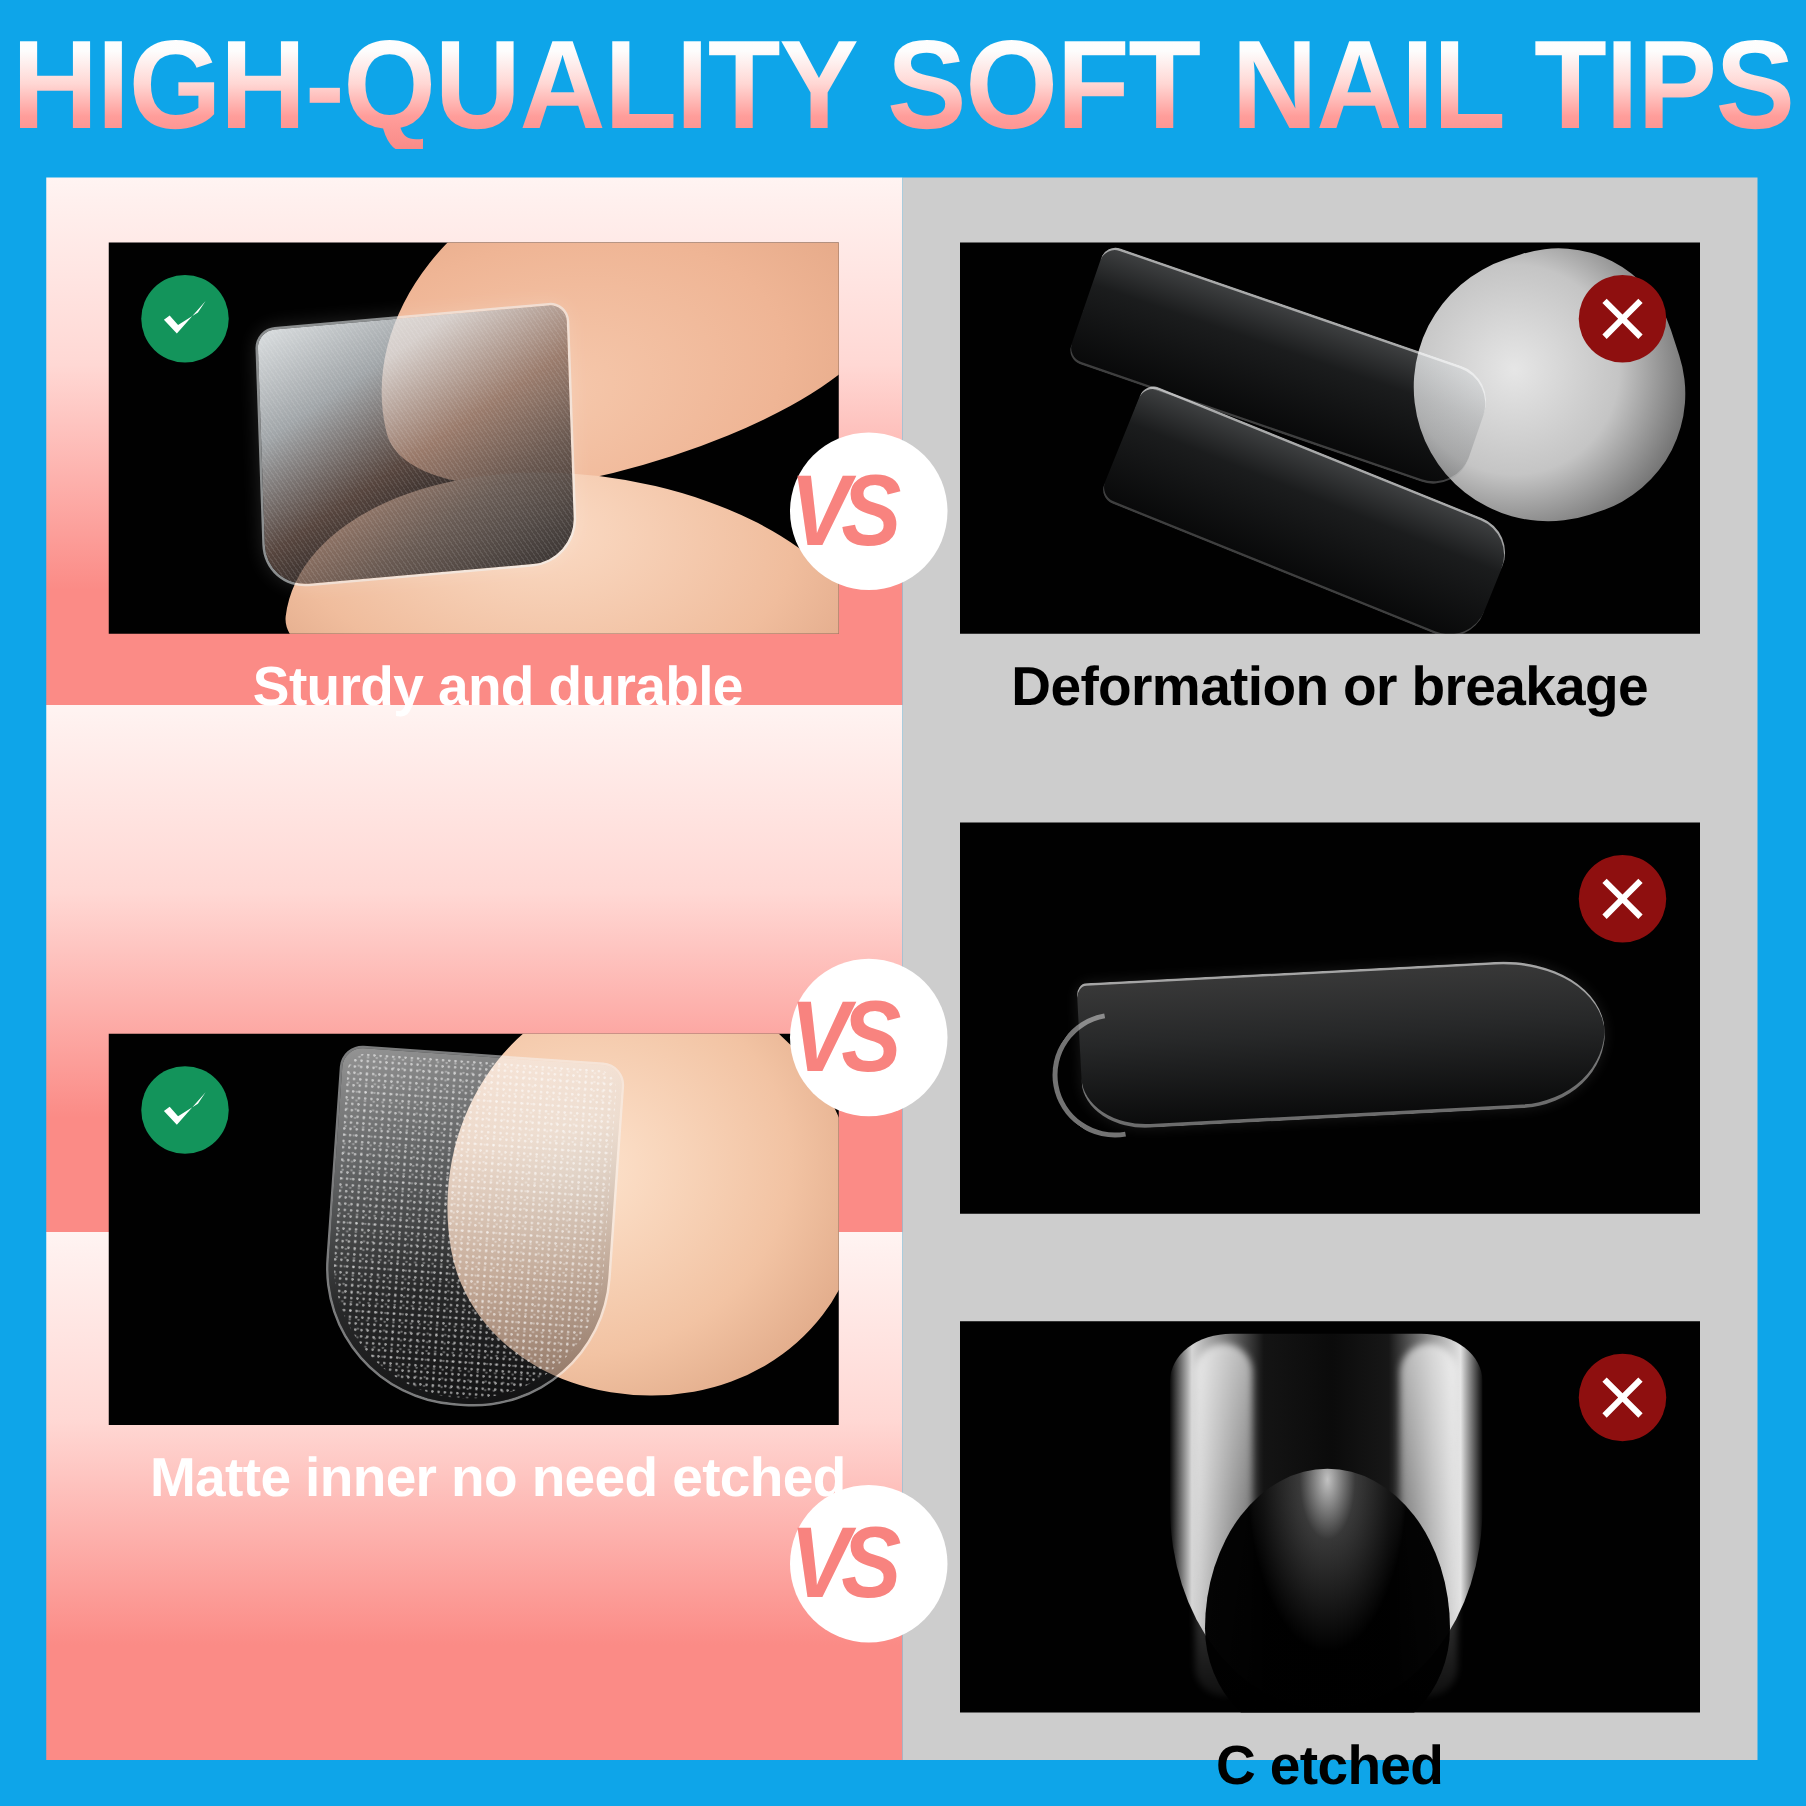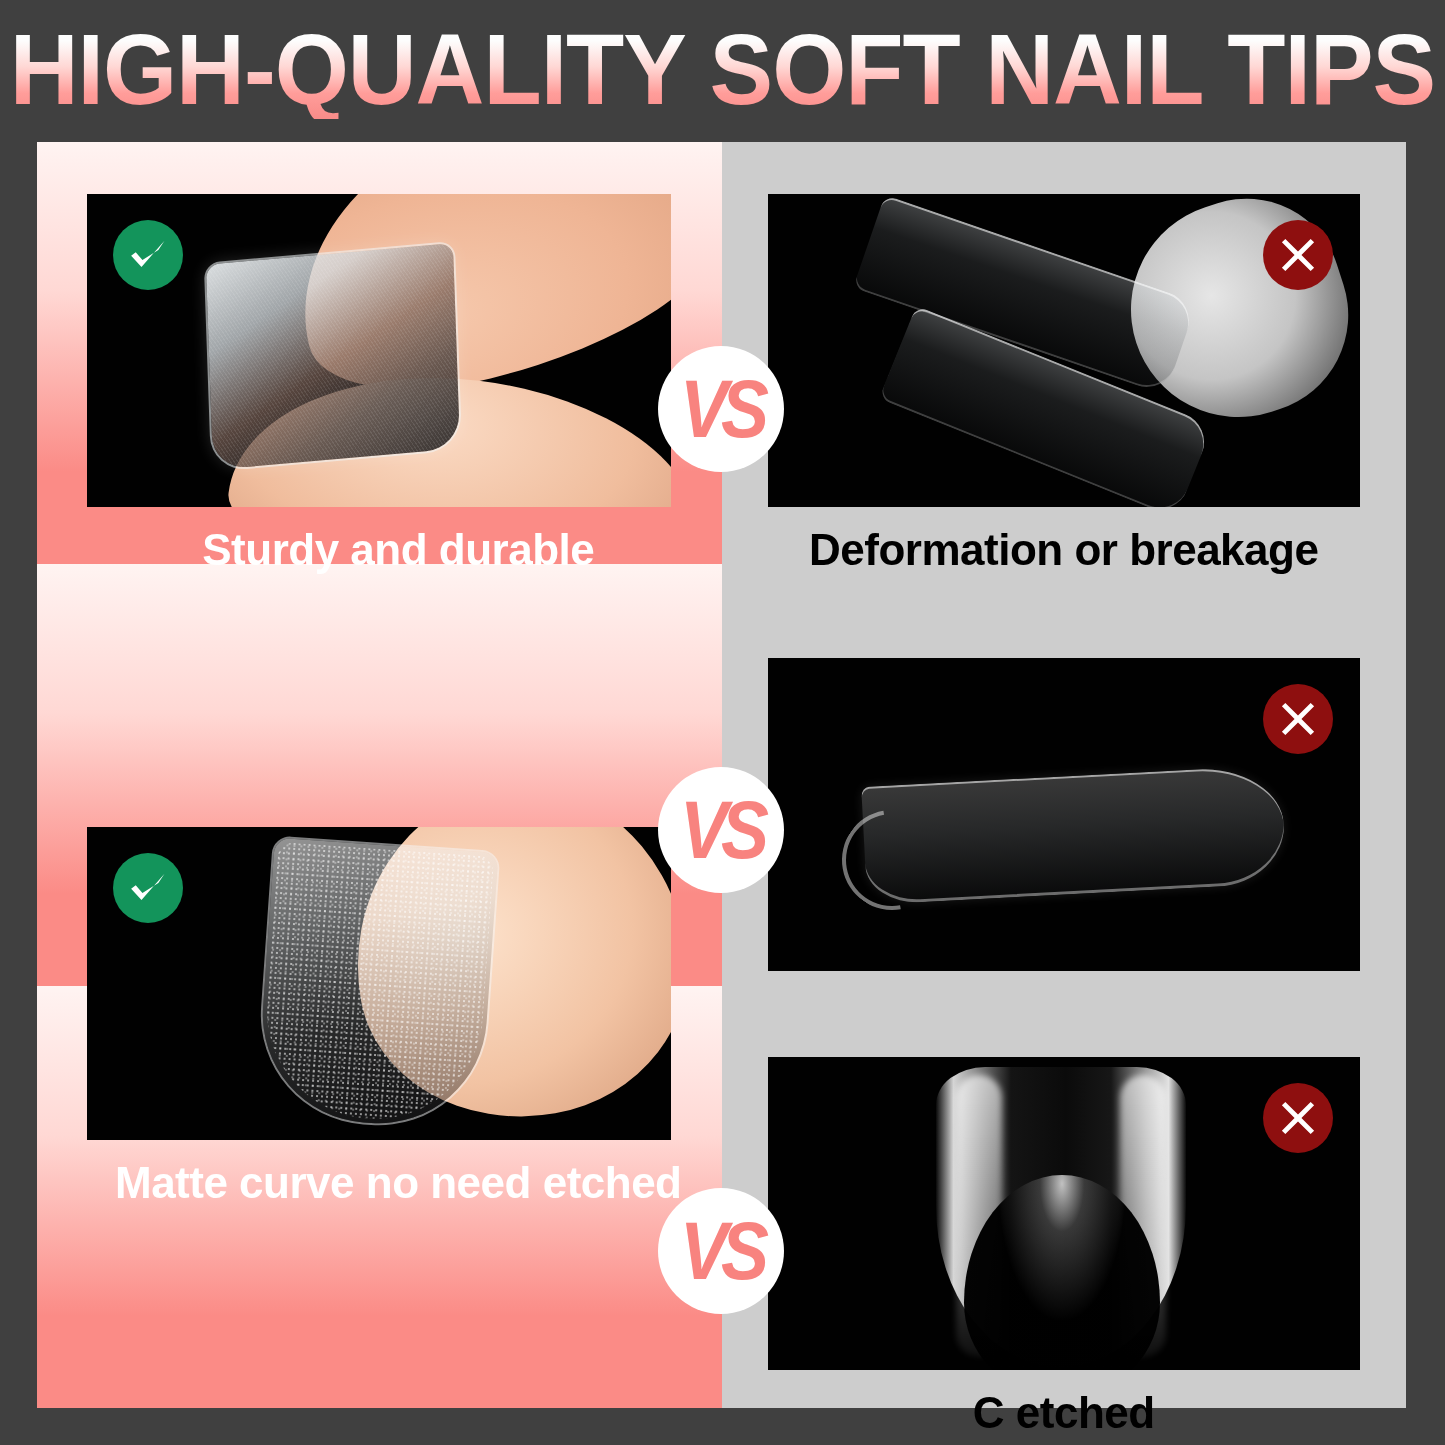--- a/index.html
+++ b/index.html
@@ -11,21 +11,21 @@
     width: 1445px;
     height: 1445px;
     font-family: "Liberation Sans", sans-serif;
     overflow: hidden;
   }
 
   #poster {
     position: relative;
     width: 1445px;
     height: 1445px;
-    background: #404040;
+    background: #0ea5e9;
     overflow: hidden;
   }
 
   
   .title-bar {
     position: absolute;
     left: 0;
     top: 14px;
     width: 1445px;
     height: 110px;
@@ -137,24 +137,23 @@
   }
   .badge svg { width: 46px; height: 46px; display: block; }
 
   
   .vs {
     position: absolute;
     width: 126px;
     height: 126px;
     border-radius: 50%;
     background: #ffffff;
-    left: 621px;
+    left: 595px;
     display: flex;
     align-items: center;
-    justify-content: center;
     z-index: 20;
   }
   .vs-label {
     font-family: "Liberation Sans", sans-serif;
     font-weight: bold;
     font-style: italic;
     font-size: 72px;
     line-height: 1;
     color: #f8837f;
     letter-spacing: -7px;
@@ -378,21 +377,21 @@
           <div class="art">
             <div class="r2-finger"></div>
             <div class="r2-tip"></div>
           </div>
           <div class="badge badge-check">
             <svg viewBox="0 0 24 24" aria-hidden="true">
               <path d="M3.2 12.4 L8.6 18.2 L20.6 4.6 L17.4 9.4 L9.1 14.6 L5.6 10.6 Z" fill="#ffffff"></path>
             </svg>
           </div>
         </div>
-        <div class="caption">Matte curve no need etched</div>
+        <div class="caption">Matte inner no need etched</div>
       </div>
 
     </div>
 
     <div class="col col-con">
 
       <div class="cell">
         <div class="photo">
           <div class="art">
             <div class="plug"></div>

